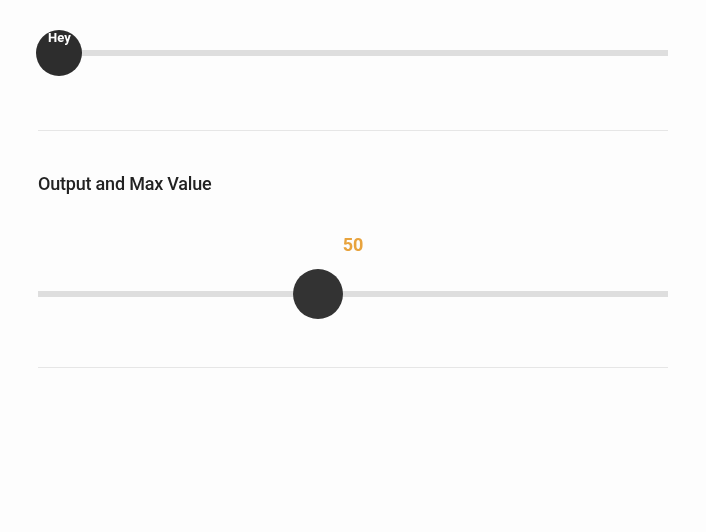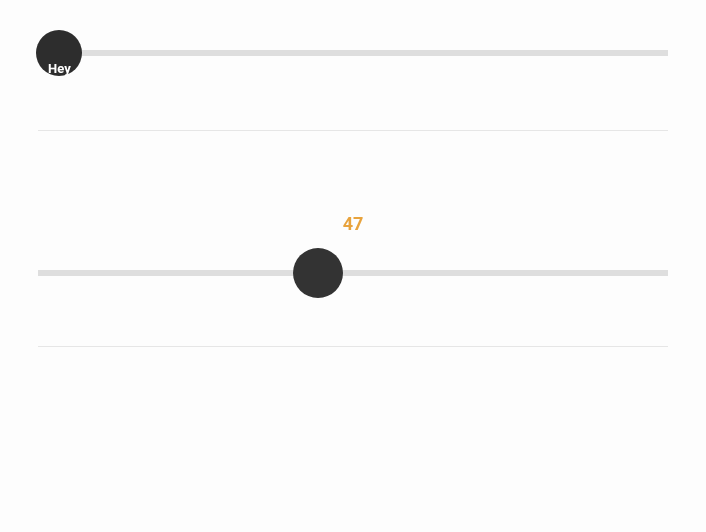--- a/index.html
+++ b/index.html
@@ -53,21 +53,21 @@
       background: #272727;
     }
     .thumb {
       position: absolute;
       top: 50%;
       width: 50px;
       height: 50px;
       background: #333333;
       border-radius: 50%;
       display: flex;
-      align-items: flex-end;
+      align-items: flex-start;
       justify-content: center;
       color: #fff;
       font-weight: 700;
       font-size: 15px;
       cursor: pointer;
       user-select: none;
     }
     .thumb-small {
       width: 46px;
       height: 46px;
@@ -91,21 +91,22 @@
       <div class="track"></div>
       <div class="thumb thumb-small" id="thumb1" style="left: 3.4%; transform: translate(-50%, -50%);">
         <span>Hey</span>
       </div>
     </div>
   </div>
 
   <hr class="divider">
 
   <div class="section" style="padding-top: 42px; padding-bottom: 48px;">
-    <div class="output-value" style="margin-top: 40px;">47</div>
+    <h3 class="heading">Output and Max Value</h3>
+    <div class="output-value" style="margin-top: 40px;">50</div>
     <div class="slider" style="margin-top: 14px;">
       <div class="track"></div>
       <div class="thumb" id="thumb2" style="left: 44.5%; transform: translate(-50%, -50%);"></div>
     </div>
   </div>
 
   <hr class="divider">
 
   <div class="section" style="padding-top: 42px; padding-bottom: 30px;">
   </div>

